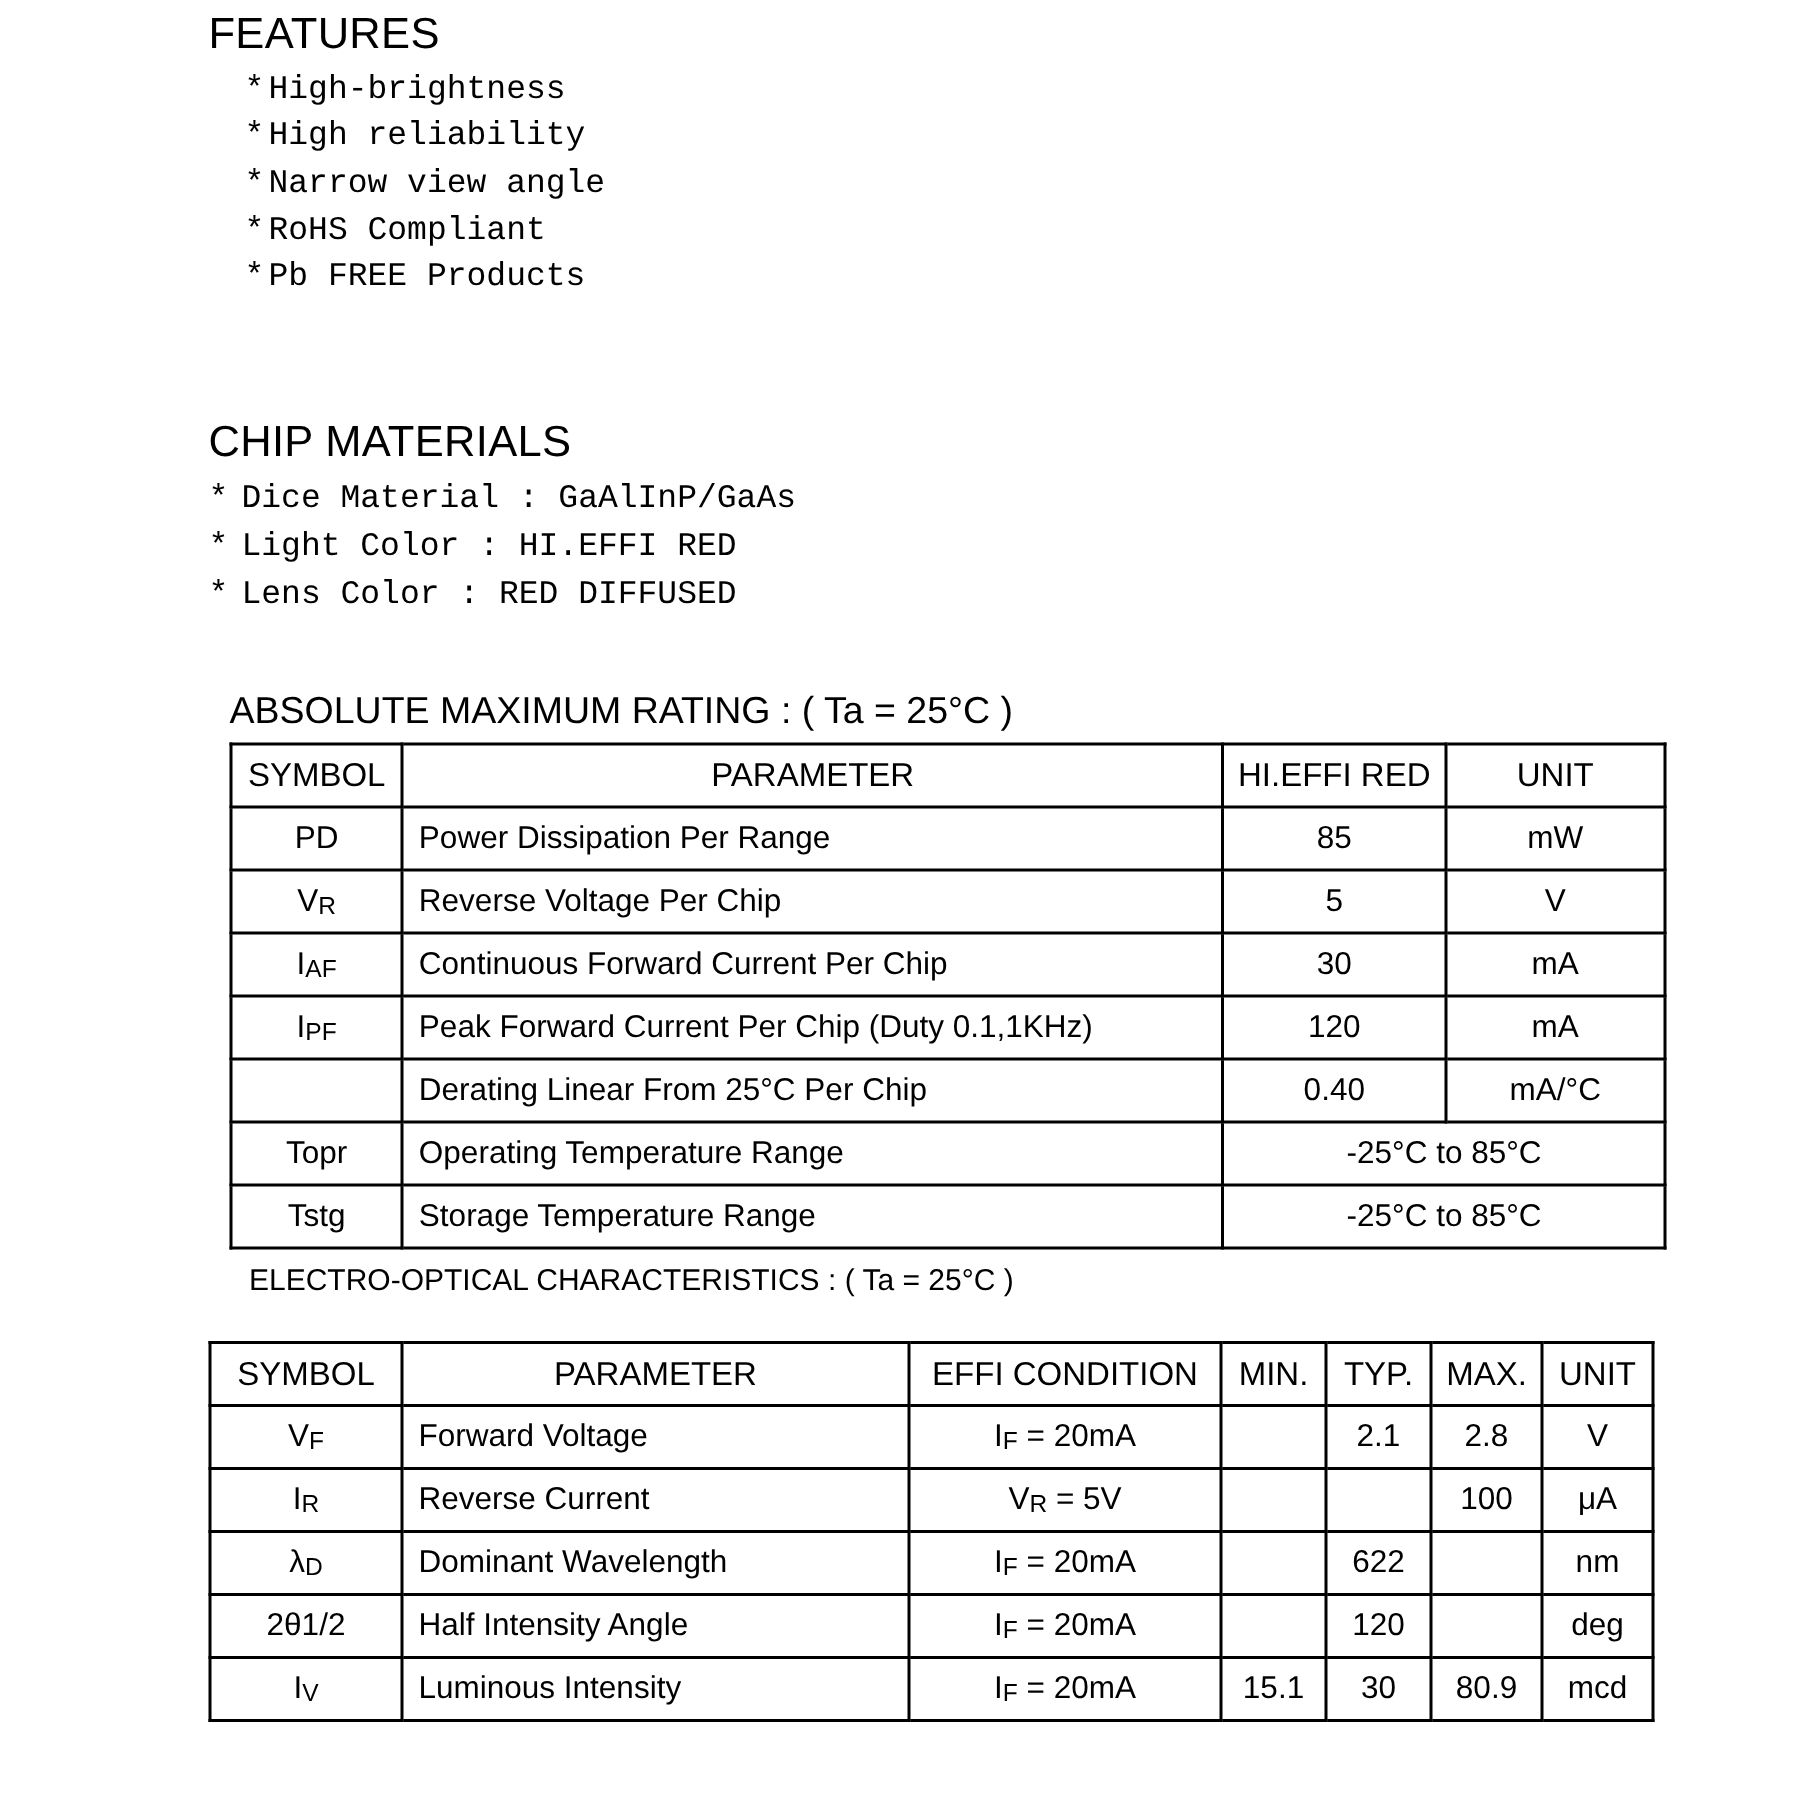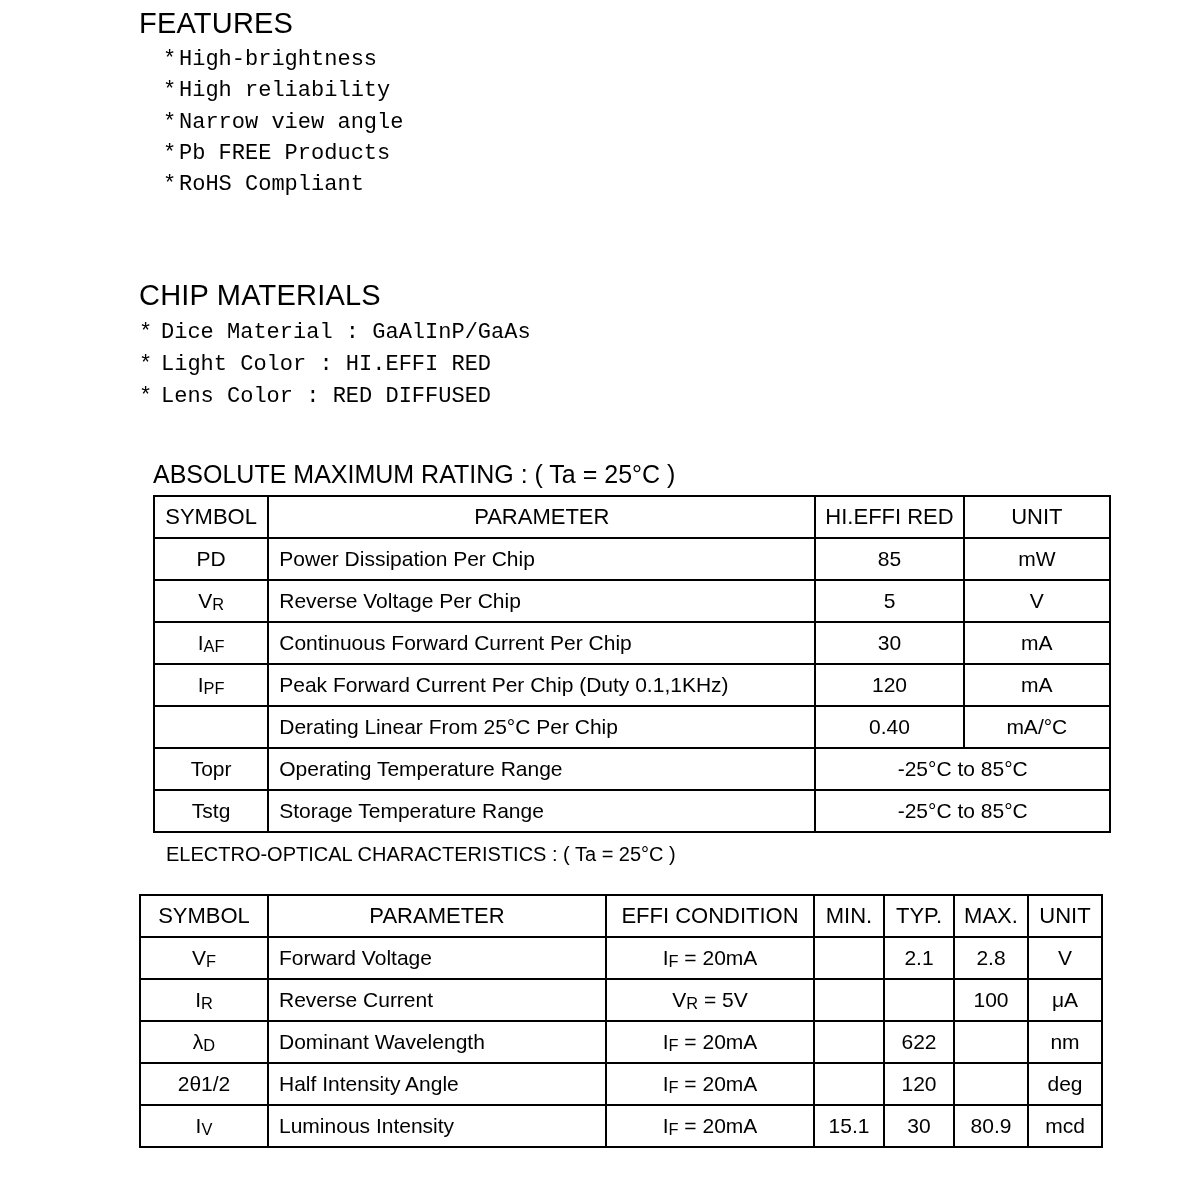--- a/index.html
+++ b/index.html
@@ -141,22 +141,22 @@
 <body>
 
 <div class="page">
 
   <div id="features-block">
     <div class="section-heading">FEATURES</div>
     <ul class="bullet-list" id="features-list">
         <li><span class="star">*</span><span>High-brightness</span></li>
         <li><span class="star">*</span><span>High reliability</span></li>
         <li><span class="star">*</span><span>Narrow view angle</span></li>
+        <li><span class="star">*</span><span>RoHS Compliant</span></li>
         <li><span class="star">*</span><span>Pb FREE Products</span></li>
-        <li><span class="star">*</span><span>RoHS Compliant</span></li>
       </ul>
   </div>
 
   <div id="chip-block">
     <div class="section-heading">CHIP MATERIALS</div>
     <ul class="bullet-list" id="chip-list">
         <li><span class="star">*</span><span>Dice Material : GaAlInP/GaAs</span></li>
         <li><span class="star">*</span><span>Light Color : HI.EFFI RED</span></li>
         <li><span class="star">*</span><span>Lens Color : RED DIFFUSED</span></li>
       </ul>
@@ -175,21 +175,21 @@
         <tr>
           <th class="c">SYMBOL</th>
           <th class="c">PARAMETER</th>
           <th class="c">HI.EFFI RED</th>
           <th class="c">UNIT</th>
         </tr>
       </thead>
       <tbody id="abs-body">
           <tr>
             <td class="c">PD</td>
-            <td class="l">Power Dissipation Per Chip</td>
+            <td class="l">Power Dissipation Per Range</td>
             <td class="c">85</td>
             <td class="c">mW</td>
           </tr>
           <tr>
             <td class="c">V<sub class="sm">R</sub></td>
             <td class="l">Reverse Voltage Per Chip</td>
             <td class="c">5</td>
             <td class="c">V</td>
           </tr>
           <tr>

